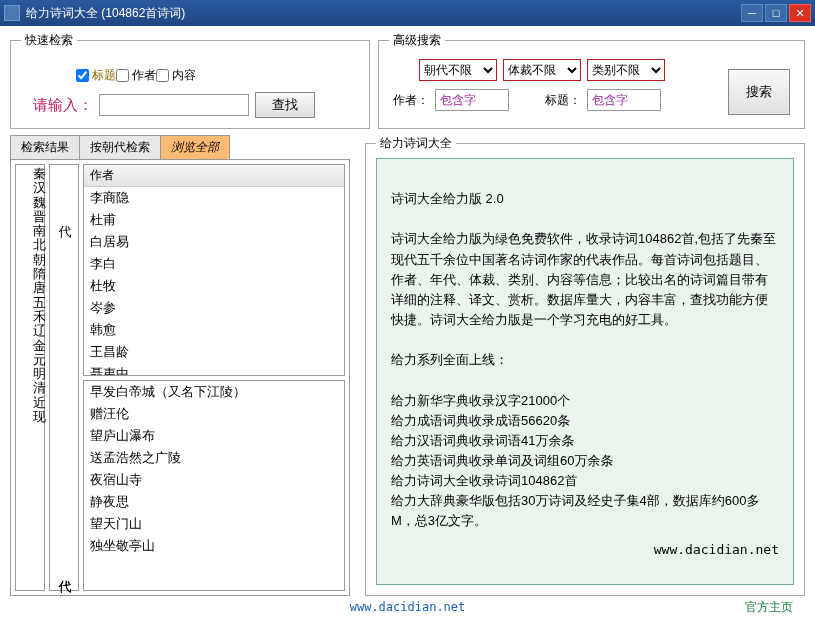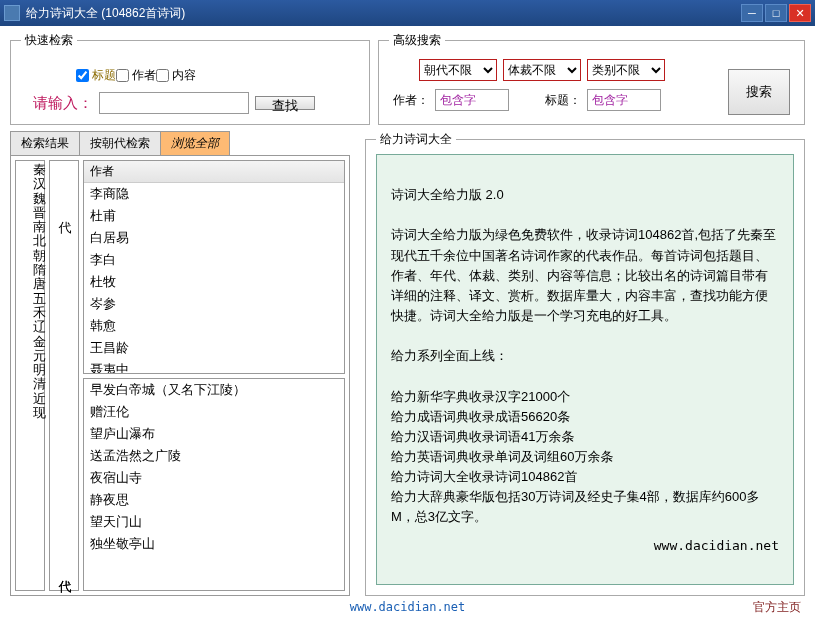--- a/index.html
+++ b/index.html
@@ -16,21 +16,21 @@
 fieldset legend { padding: 0 4px; font-size: 12px; }
 .quick { width: 360px; }
 .adv { flex: 1; }
 .checks { margin: 12px 0 8px 55px; display: flex; }
 .checks label { display: flex; align-items: center; gap: 3px; cursor: pointer; }
 .checks .c1 { color: #8b6b00; }
 .quick .row2 { display: flex; align-items: center; gap: 6px; }
 .quick .prompt { color: #be185d; font-size: 15px; margin-left: 12px; }
 input[type=text] { border: 1px solid #999; height: 22px; padding: 0 4px; font-size: 12px; background: #fff; }
 .quick input[type=text] { width: 150px; }
-button { height: 14px; padding: 0 16px; background: linear-gradient(#f8f8f8, #e0e0e0); border: 1px solid #888; cursor: pointer; font-size: 13px; font-family: inherit; }
+button { height: 26px; padding: 0 16px; background: linear-gradient(#f8f8f8, #e0e0e0); border: 1px solid #888; cursor: pointer; font-size: 13px; font-family: inherit; }
 .adv .row1 { display: flex; align-items: center; gap: 6px; margin: 4px 0 8px 30px; }
 .adv .row2 { display: flex; align-items: center; gap: 6px; margin-left: 4px; }
 select { height: 22px; border: 1px solid #b91c1c; background: #fff; font-size: 12px; width: 78px; }
 .adv .searchbtn { width: 62px; height: 46px; position: absolute; right: 14px; top: 20px; }
 .adv input[type=text] { width: 74px; color: #a020a0; }
 .adv .lbl { }
 .adv .pad { width: 24px; display: inline-block; }
 .midrow { display: flex; gap: 8px; flex: 1; min-height: 0; }
 .leftpane { width: 340px; display: flex; flex-direction: column; }
 .tabs { display: flex; }
@@ -43,21 +43,21 @@
 .listcol { flex: 1; display: flex; flex-direction: column; gap: 4px; min-height: 0; }
 .listbox { border: 1px solid #999; overflow-y: scroll; background: #fff; flex: 1; }
 .listbox .hdr { background: linear-gradient(#f4f4f4,#e4e4e4); border-bottom: 1px solid #ccc; padding: 2px 6px; font-size: 12px; position: sticky; top: 0; }
 .listbox .item { padding: 2px 6px; cursor: pointer; font-size: 13px; white-space: nowrap; }
 .rightpane { flex: 1; display: flex; flex-direction: column; margin-left: 7px; }
 .rp-fs { flex: 1; display: flex; }
 .poem { flex: 1; border: 1px solid #7a9; background: #e8f4ec; padding: 10px 14px; overflow-y: scroll; font-size: 13px; line-height: 1.55; white-space: pre-wrap; }
 .poem .url { text-align: right; font-family: monospace; margin-top: 8px; }
 .footer { display: flex; justify-content: center; align-items: center; padding: 4px 0 0 0; position: relative; }
 .footer .site { color: #1a5fb4; font-family: monospace; }
-.footer .home { position: absolute; right: 4px; color: #7f1d1d; cursor: pointer; }
+.footer .home { position: absolute; right: 12px; color: #15803d; cursor: pointer; }
 ::-webkit-scrollbar { width: 16px; }
 ::-webkit-scrollbar-track { background: #f0f0f0; border-left: 1px solid #ccc; }
 ::-webkit-scrollbar-thumb { background: #c8c8c8; border: 1px solid #aaa; }
 </style>
 </head>
 <body>
 
 <div class="titlebar">
   <div class="app-icon"></div>
   <div class="title">给力诗词大全  (104862首诗词)</div>

